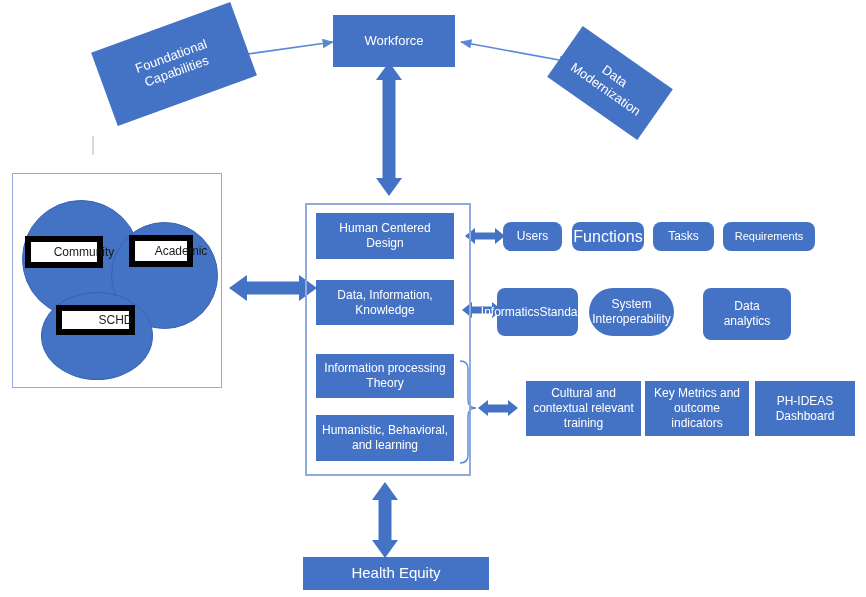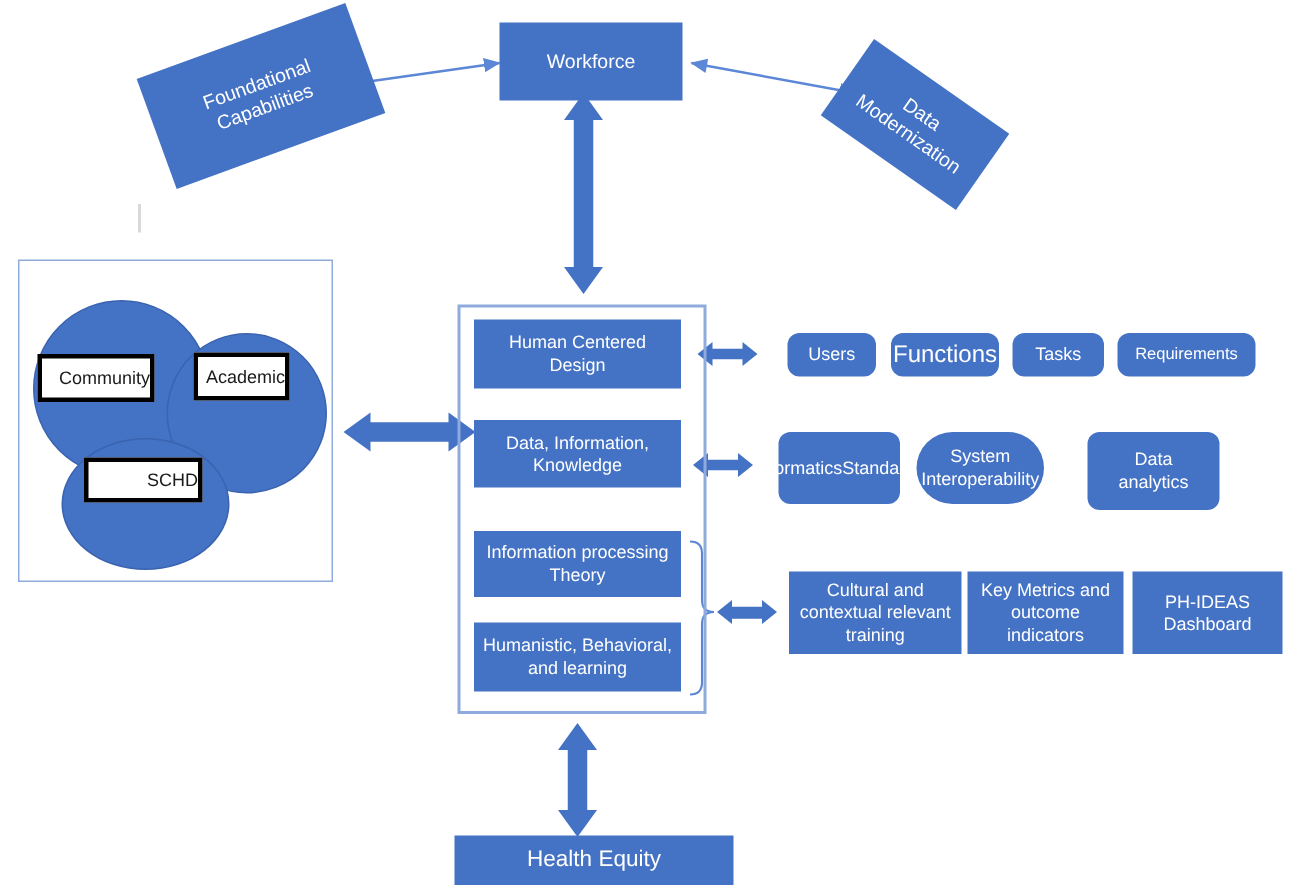--- a/index.html
+++ b/index.html
@@ -23,31 +23,31 @@
     box-sizing: border-box;
     display: flex;
     align-items: center;
     justify-content: center;
     text-align: center;
     color: #ffffff;
     background: #4472C4;
     line-height: 1.25;
     padding: 2px 4px;
   }
-  .node.rounded { border-radius: 8px; margin-left: 22px; }
+  .node.rounded { border-radius: 8px; }
   .node.sq { border-radius: 0; }
   .white-box {
     position: absolute;
     box-sizing: border-box;
     display: flex;
     align-items: center;
-    justify-content: flex-end;
+    justify-content: center;
     text-align: center;
     background: #ffffff;
-    border: 3px solid #000000;
+    border: 6px solid #000000;
     color: #1a1a1a;
     padding-left: 40px;
   }
   .circle {
     position: absolute;
     border-radius: 50%;
     background: #4472C4;
     border: 1px solid #3a63b0;
     box-sizing: border-box;
   }

